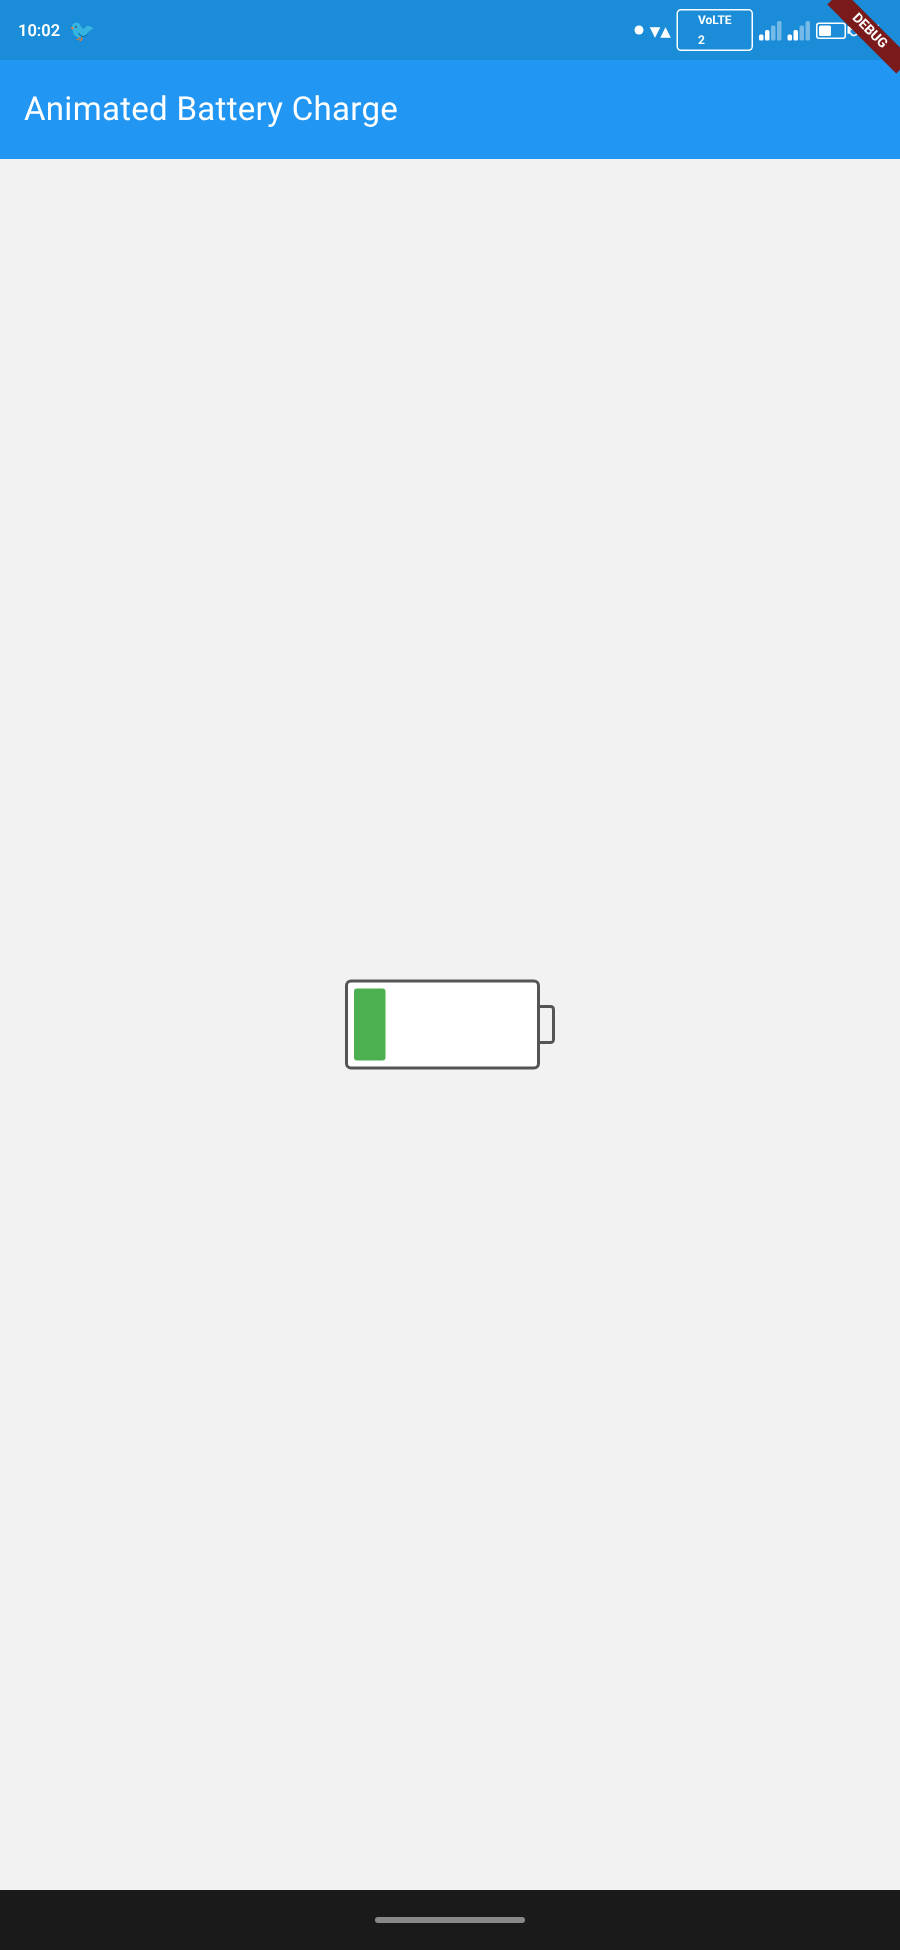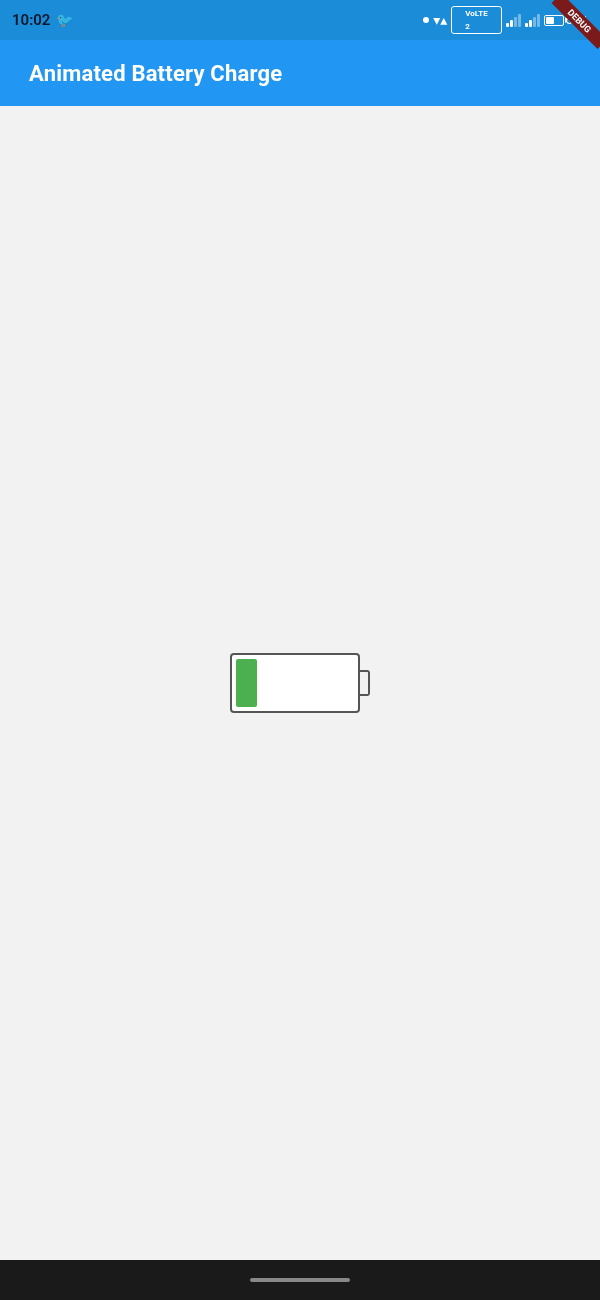--- a/index.html
+++ b/index.html
@@ -30,22 +30,22 @@
       z-index: 10;
     }
 
     .status-bar-left {
       display: flex;
       align-items: center;
       gap: 6px;
     }
 
     .status-time {
-      color: #0f172a;
-      font-size: 15px;
+      color: #ffffff;
+      font-size: 11px;
       font-weight: 600;
     }
 
     .status-icon {
       color: white;
       font-size: 14px;
     }
 
     .status-bar-right {
       display: flex;
@@ -156,23 +156,22 @@
       height: 66px;
       background: #2196F3;
       display: flex;
       align-items: center;
       padding: 0 16px;
     }
 
     .app-title {
       color: white;
       font-size: 22px;
-      font-weight: 700;
+      font-weight: 400;
       letter-spacing: 0.2px;
-      margin-left: 13px;
     }
 
     
     .main-content {
       width: 100%;
       height: calc(1300px - 40px - 66px - 40px);
       background: #f2f2f2;
       display: flex;
       align-items: center;
       justify-content: center;

